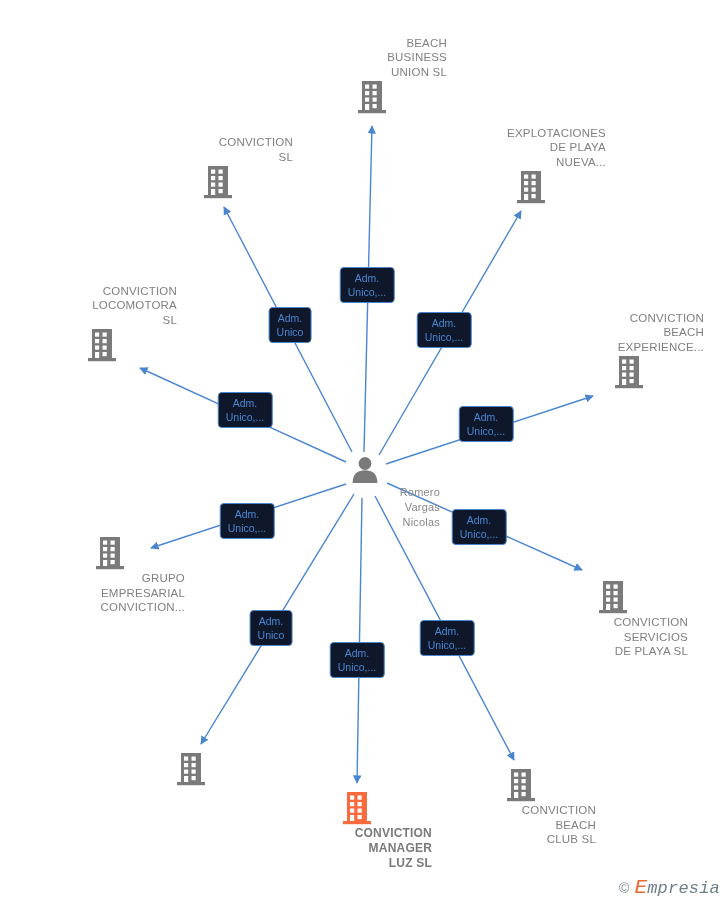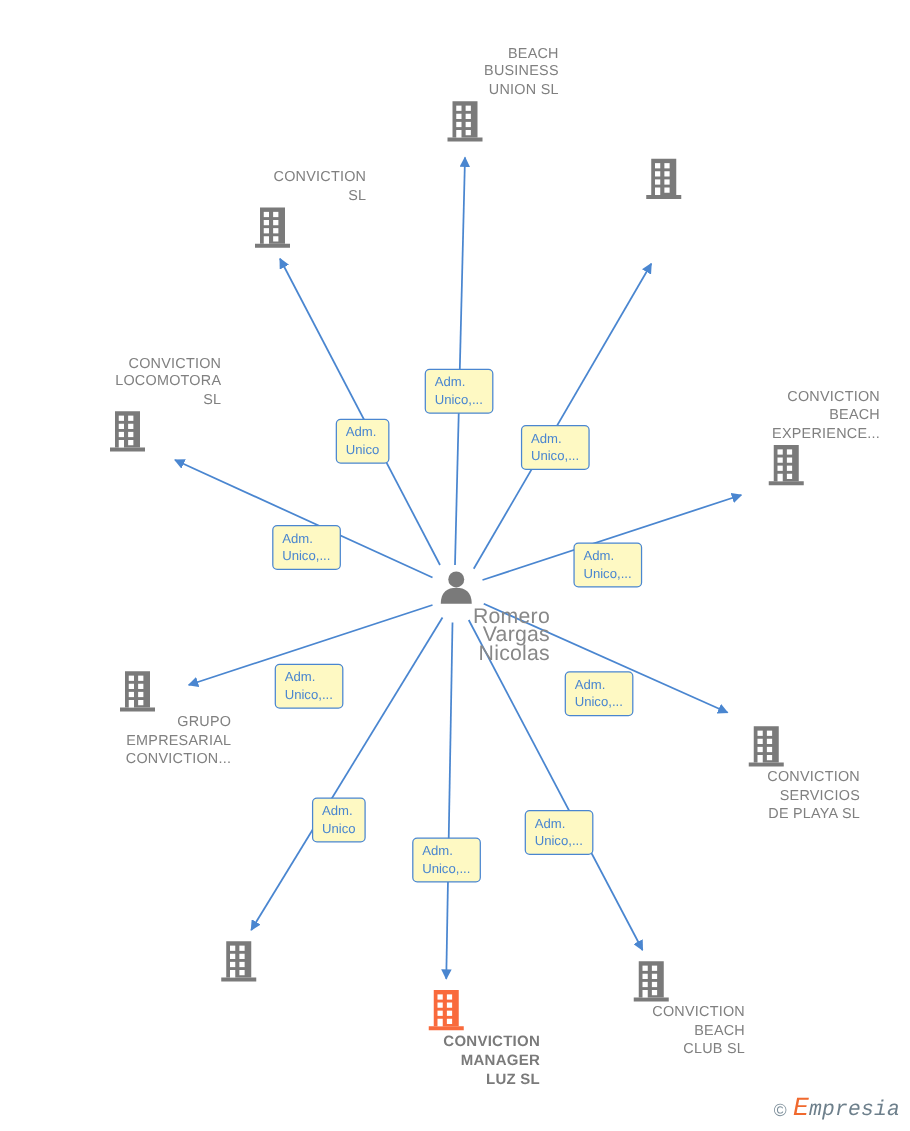--- a/index.html
+++ b/index.html
@@ -40,42 +40,42 @@
     white-space: pre-line;
   }
   .node .glyph {
     display: block;
     margin: 0 auto;
   }
   .node.below .caption { margin-top: 1px; }
   .node.above .caption { margin-bottom: 1px; }
   .node.person .caption {
     color: #888888;
-    font-size: 17px;
+    font-size: 11px;
     line-height: 15px;
   }
   .node.highlight .caption {
     color: #7a7a7a;
     font-weight: bold;
     font-size: 12px;
     line-height: 15px;
   }
   .edge-label {
     position: absolute;
     border: 1px solid #4a86d0;
     border-radius: 4px;
-    background: #fef9c3;
+    background: #0f172a;
     color: #4a86d0;
     font-size: 10.5px;
     line-height: 14px;
     padding: 3px 7px 3px 7px;
+    text-align: center;
     white-space: pre-line;
     transform: translate(-50%, -50%);
     box-sizing: border-box;
-    margin-top: 28px;
   }
   #footer {
     position: absolute;
     right: 8px;
     bottom: 6px;
     display: flex;
     align-items: center;
     gap: 5px;
     font-size: 15px;
   }
@@ -175,20 +175,23 @@
             <rect x="8" y="11" width="4.2" height="4.2" fill="#ffffff"></rect>
             <rect x="15.5" y="11" width="4.2" height="4.2" fill="#ffffff"></rect>
             <rect x="8" y="17.5" width="4.2" height="4.2" fill="#ffffff"></rect>
             <rect x="15.5" y="17.5" width="4.2" height="4.2" fill="#ffffff"></rect>
             <rect x="8" y="24" width="4.2" height="6" fill="#ffffff"></rect>
             <rect x="15.5" y="24" width="4.2" height="4.2" fill="#ffffff"></rect>
           </svg>
         </div>
       </div>
       <div class="node above" style="left: 531px; top: 125.5px;">
+        <div class="caption">EXPLOTACIONES
+DE PLAYA
+NUEVA...</div>
         <div>
           <svg class="glyph" width="30" height="34" viewBox="0 0 30 34" xmlns="http://www.w3.org/2000/svg">
             <rect x="5" y="1" width="20" height="29" fill="#7a7a7a"></rect>
             <rect x="1" y="30" width="28" height="3.2" fill="#7a7a7a"></rect>
             <rect x="8" y="4.5" width="4.2" height="4.2" fill="#ffffff"></rect>
             <rect x="15.5" y="4.5" width="4.2" height="4.2" fill="#ffffff"></rect>
             <rect x="8" y="11" width="4.2" height="4.2" fill="#ffffff"></rect>
             <rect x="15.5" y="11" width="4.2" height="4.2" fill="#ffffff"></rect>
             <rect x="8" y="17.5" width="4.2" height="4.2" fill="#ffffff"></rect>
             <rect x="15.5" y="17.5" width="4.2" height="4.2" fill="#ffffff"></rect>

